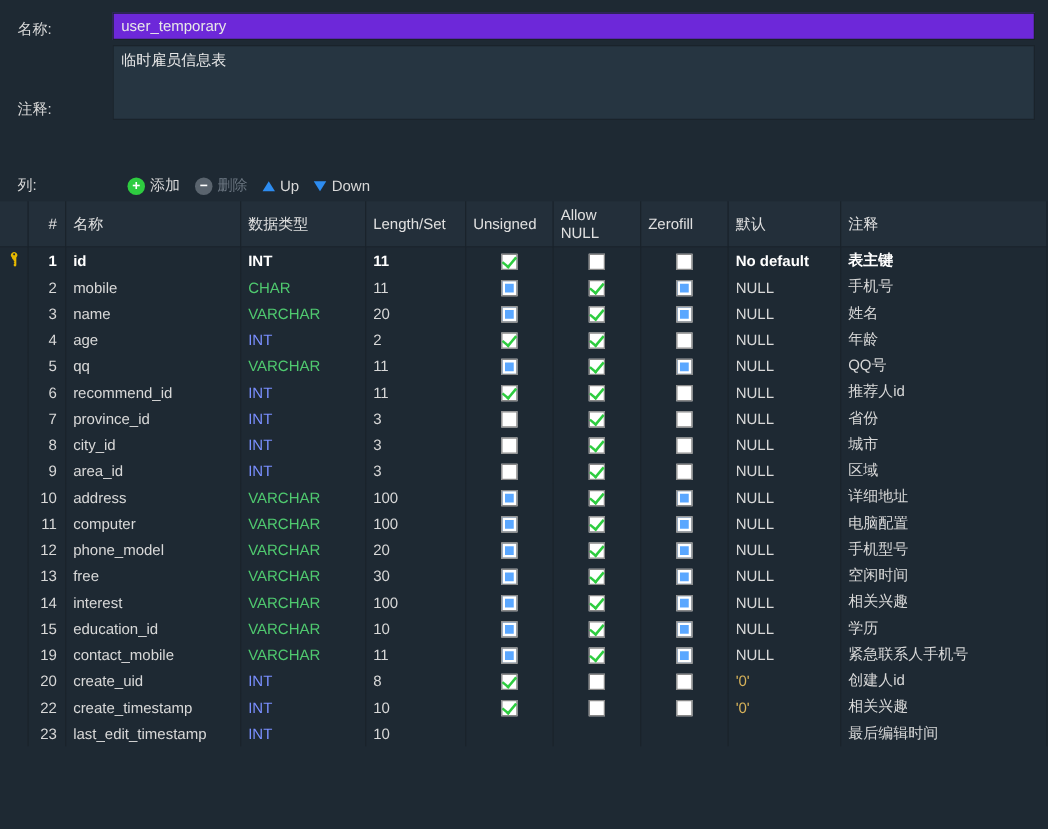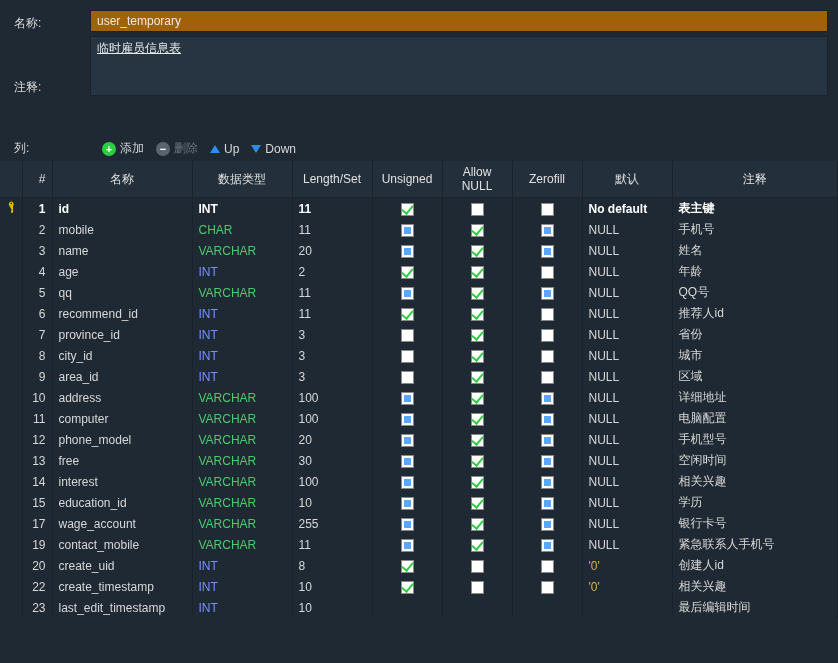--- a/index.html
+++ b/index.html
@@ -14,40 +14,39 @@
   }
   .top-section { padding: 10px 0 0 0; }
   .field-row { display: flex; align-items: flex-end; margin-bottom: 4px; }
   .field-label {
     width: 90px;
     padding: 4px 0 0 14px;
     color: #d8d8d8;
   }
   .field-input {
     flex: 1;
-    background: #a16207;
+    background: #6d28d9;
     border: 1px solid #1a232b;
     color: #e8e8e8;
     padding: 3px 6px;
     font-family: inherit;
     font-size: 12px;
     margin-right: 10px;
   }
   .field-textarea {
     flex: 1;
     background: #263541;
     border: 1px solid #1a232b;
     color: #e8e8e8;
     padding: 3px 6px;
     font-family: inherit;
     font-size: 12px;
     height: 60px;
     resize: none;
     margin-right: 10px;
-    text-decoration: underline;
   }
   .toolbar-row {
     display: flex;
     align-items: center;
     gap: 12px;
     padding: 6px 0 4px 0;
   }
   .toolbar-label { width: 90px; padding-left: 14px; color: #d8d8d8; }
   .btn {
     display: inline-flex;
@@ -74,21 +73,21 @@
   .arrow-down {
     width: 0; height: 0;
     border-left: 5px solid transparent;
     border-right: 5px solid transparent;
     border-top: 8px solid #2d8cf0;
   }
   .table-wrap { }
   table { border-collapse: collapse; width: 100%; table-layout: fixed; }
   thead th {
     background: #232f3a;
-    text-align: center;
+    text-align: left;
     padding: 4px 6px;
     font-weight: normal;
     color: #e0e0e0;
     border-right: 1px solid #1a232b;
     border-bottom: 1px solid #1a232b;
   }
   tbody td {
     padding: 2px 6px;
     border-right: 1px solid #1a232b;
     color: #d8d8d8;
@@ -380,32 +379,20 @@
           <td class="dt-varchar">VARCHAR</td>
           <td>10</td>
           <td class="col-cb"><span class="cb blue unchecked"></span></td>
           <td class="col-cb"><span class="cb checked"></span></td>
           <td class="col-cb"><span class="cb blue unchecked"></span></td>
           <td><span class="">NULL</span></td>
           <td>学历</td>
         </tr>
         <tr>
           <td class="col-key"></td>
-          <td class="col-num">17</td>
-          <td>wage_account</td>
-          <td class="dt-varchar">VARCHAR</td>
-          <td>255</td>
-          <td class="col-cb"><span class="cb blue unchecked"></span></td>
-          <td class="col-cb"><span class="cb checked"></span></td>
-          <td class="col-cb"><span class="cb blue unchecked"></span></td>
-          <td><span class="">NULL</span></td>
-          <td>银行卡号</td>
-        </tr>
-        <tr>
-          <td class="col-key"></td>
           <td class="col-num">19</td>
           <td>contact_mobile</td>
           <td class="dt-varchar">VARCHAR</td>
           <td>11</td>
           <td class="col-cb"><span class="cb blue unchecked"></span></td>
           <td class="col-cb"><span class="cb checked"></span></td>
           <td class="col-cb"><span class="cb blue unchecked"></span></td>
           <td><span class="">NULL</span></td>
           <td>紧急联系人手机号</td>
         </tr>

